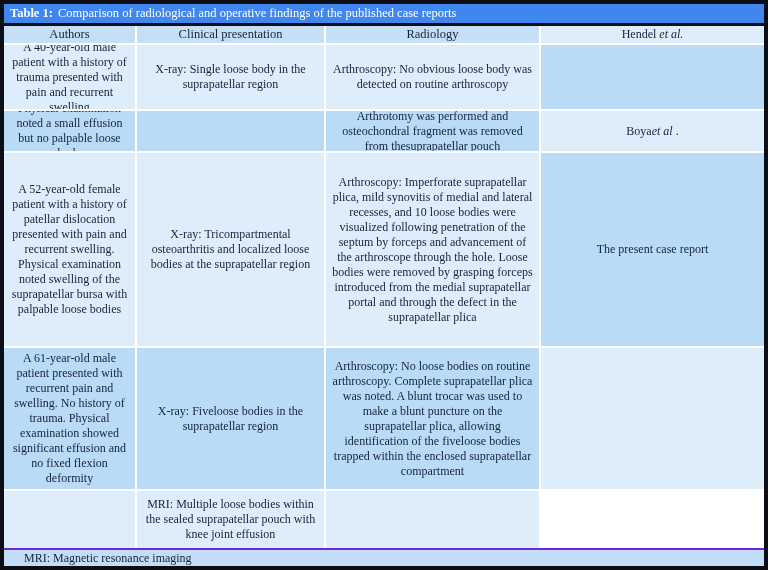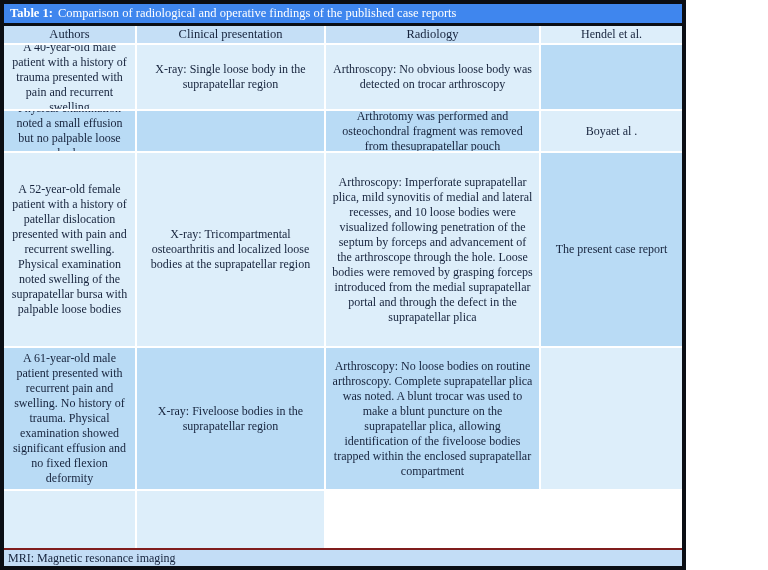--- a/index.html
+++ b/index.html
@@ -1,17 +1,17 @@
 <!DOCTYPE html>
 <html><head>
 <meta charset="utf-8">
 <style>
   html,body{margin:0;padding:0;background:#fff;}
   #frame{
-    width:686px;height:570px;box-sizing:border-box;
+    width:768px;height:570px;box-sizing:border-box;
     border:4px solid #0b0e14;
     font-family:"Liberation Serif","DejaVu Serif",serif;
     color:#16233c;
     display:flex;flex-direction:column;
     background:#ffffff;
   }
   .title-bar{
     height:19px;flex:0 0 19px;background:#3f86ee;color:#ffffff;
     border-bottom:3px solid #0b0e14;
     display:flex;align-items:center;padding-left:6px;
@@ -30,25 +30,25 @@
     display:flex;align-items:center;justify-content:center;
     text-align:center;
     font-size:12px;line-height:15px;
     padding:1px 6px;box-sizing:border-box;
     overflow:hidden;
   }
   .hdr{background:#c5dff6;font-size:12.5px;}
   .light{background:#ddeefa;}
   .blue{background:#b9dbf5;}
   .footer{
-    flex:1 1 auto;background:#c3ddf6;border-top:2px solid #7f1d1d;
-    display:flex;align-items:center;padding-left:4px;
+    flex:1 1 auto;background:#c3ddf6;border-top:2px solid #6d28d9;
+    display:flex;align-items:center;padding-left:20px;
     font-size:12px;
   }
-  .it{}
+  .it{font-style:italic;}
   .pre,.post{white-space:pre;}
 </style>
 </head>
 <body>
 
 <div id="frame">
 
   <div class="title-bar">
     <b>Table 1:</b>
     <span>Comparison of radiological and operative findings of the published case reports</span>
@@ -60,21 +60,21 @@
     <div class="cell hdr">Clinical presentation</div>
     <div class="cell hdr">Radiology</div>
 
     <div class="cell light">
       <span>
         <span class="pre">Hendel </span><span class="it">et al.</span><span class="post"></span>
       </span>
     </div>
     <div class="cell light">A 40-year-old male patient with a history of trauma presented with pain and recurrent swelling</div>
     <div class="cell light">X-ray: Single loose body in the suprapatellar region</div>
-    <div class="cell light">Arthroscopy: No obvious loose body was detected on trocar arthroscopy</div>
+    <div class="cell light">Arthroscopy: No obvious loose body was detected on routine arthroscopy</div>
 
     <div class="cell blue">
       <span>
         <span class="pre"></span><span class="it"></span><span class="post"></span>
       </span>
     </div>
     <div class="cell blue">Physical examination noted a small effusion but no palpable loose body</div>
     <div class="cell blue"></div>
     <div class="cell blue">Arthrotomy was performed and osteochondral fragment was removed from thesuprapatellar pouch</div>
 
@@ -95,19 +95,20 @@
     <div class="cell blue">A 61-year-old male patient presented with recurrent pain and swelling. No history of trauma. Physical examination showed significant effusion and no fixed flexion deformity</div>
     <div class="cell blue">X-ray: Fiveloose bodies in the suprapatellar region</div>
     <div class="cell blue">Arthroscopy: No loose bodies on routine arthroscopy. Complete suprapatellar plica was noted. A blunt trocar was used to make a blunt puncture on the suprapatellar plica, allowing identification of the fiveloose bodies trapped within the enclosed suprapatellar compartment</div>
 
     <div class="cell light">
       <span>
         <span class="pre"></span><span class="it"></span><span class="post"></span>
       </span>
     </div>
     <div class="cell light"></div>
+    <div class="cell light">MRI: Multiple loose bodies within the sealed suprapatellar pouch with knee joint effusion</div>
     <div class="cell light"></div>
 
   </div>
 
   <div class="footer">MRI: Magnetic resonance imaging</div>
 
 </div>
 
 </body></html>

